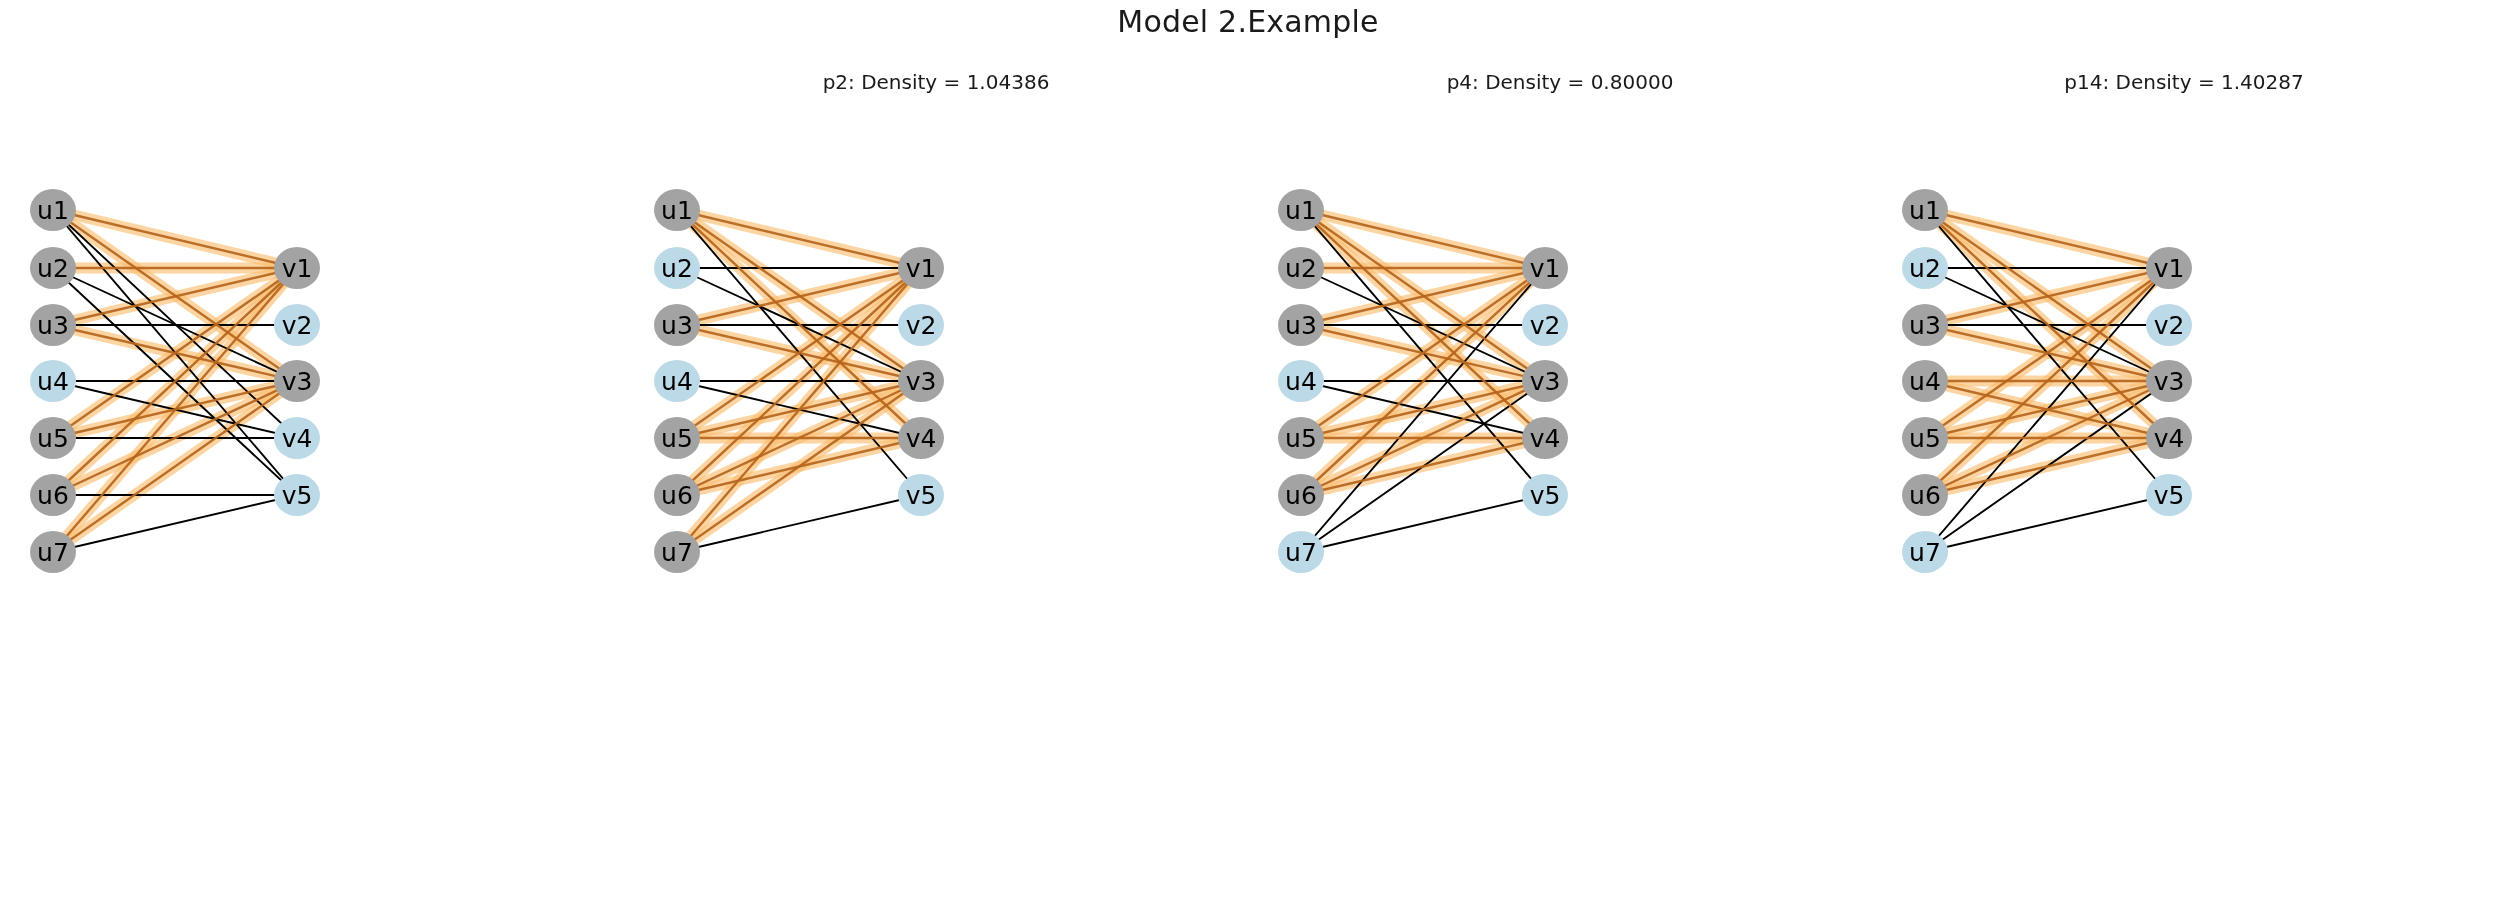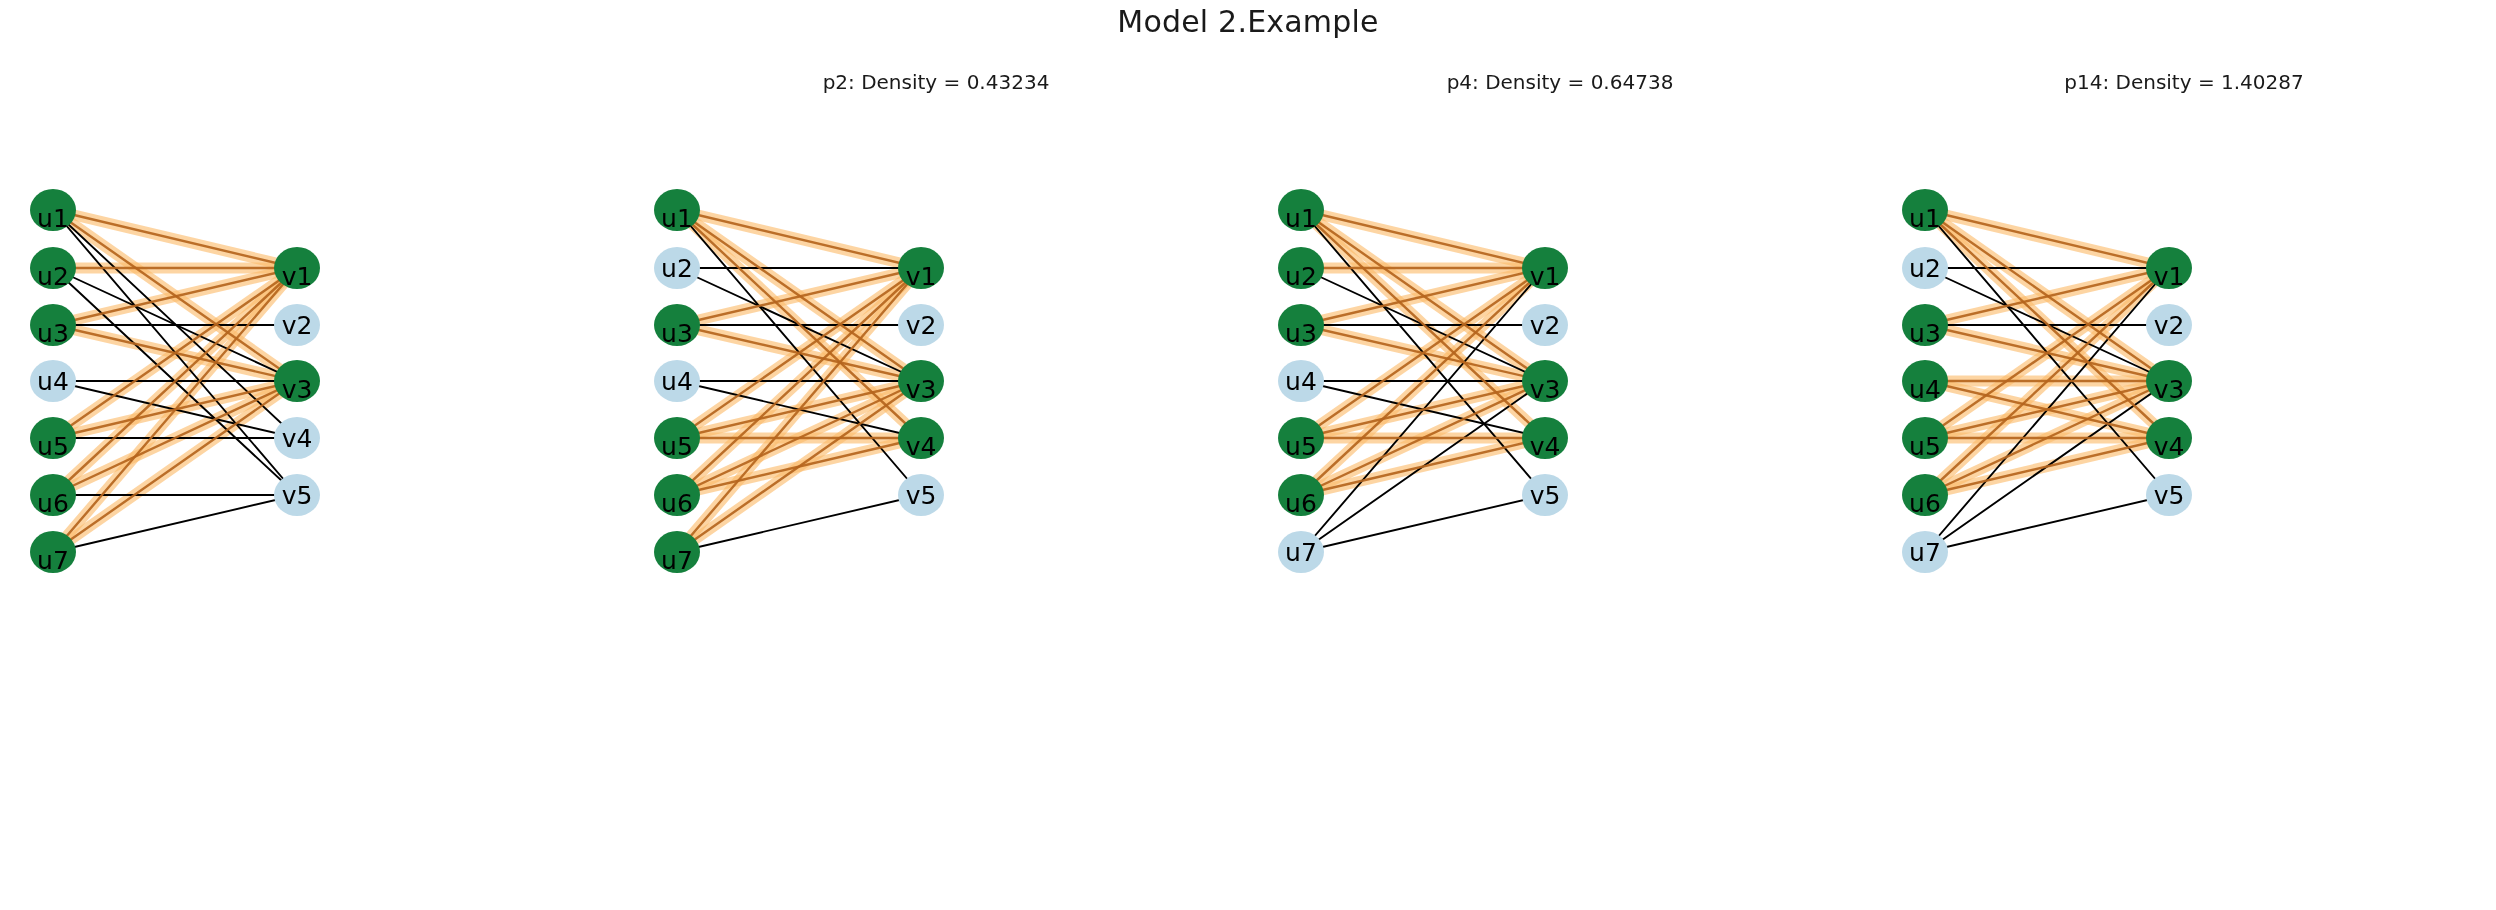--- a/index.html
+++ b/index.html
@@ -8,21 +8,21 @@
   #figtitle{position:absolute;top:4px;left:0;width:2496px;text-align:center;
             font-size:30px;color:#1a1a1a;font-weight:400;letter-spacing:.2px;}
   .panel{position:absolute;top:60px;height:840px;width:624px;}
   .panel-title{position:absolute;top:10px;left:0;width:624px;text-align:center;
                font-size:20px;color:#1a1a1a;font-weight:400;}
   .canvas{position:absolute;top:0;left:0;width:624px;height:840px;}
   .node{position:absolute;transform:translate(-50%,-50%);
         width:46px;height:42px;border-radius:50%;
         display:flex;align-items:center;justify-content:center;
         font-size:25px;color:#000;line-height:1;}
-  .node.orange{background:#15803d;align-items:flex-end;}
+  .node.orange{background:#a3a3a3;}
   .node.blue{background:#bcd9e8;}
   .node-label{pointer-events:none;}
 </style>
 </head>
 <body>
 
 <div id="stage">
   <div id="figtitle">Model 2.Example</div>
   <div id="panels">
       <div class="panel" style="left: 0px;">
@@ -91,21 +91,21 @@
           <span class="node-label">v3</span>
         </div>
         <div class="node blue" style="left: 297px; top: 378px;">
           <span class="node-label">v4</span>
         </div>
         <div class="node blue" style="left: 297px; top: 435px;">
           <span class="node-label">v5</span>
         </div>
       </div>
       <div class="panel" style="left: 624px;">
-        <div class="panel-title">p2: Density = 0.43234</div>
+        <div class="panel-title">p2: Density = 1.04386</div>
         <svg class="canvas" viewBox="0 0 624 840">
           <line x1="53" y1="150" x2="297" y2="208" stroke="#fbbc6a" stroke-width="11" stroke-opacity="0.62" stroke-linecap="round"></line>
           <line x1="53" y1="150" x2="297" y2="321" stroke="#fbbc6a" stroke-width="11" stroke-opacity="0.62" stroke-linecap="round"></line>
           <line x1="53" y1="150" x2="297" y2="378" stroke="#fbbc6a" stroke-width="11" stroke-opacity="0.62" stroke-linecap="round"></line>
           <line x1="53" y1="265" x2="297" y2="208" stroke="#fbbc6a" stroke-width="11" stroke-opacity="0.62" stroke-linecap="round"></line>
           <line x1="53" y1="265" x2="297" y2="321" stroke="#fbbc6a" stroke-width="11" stroke-opacity="0.62" stroke-linecap="round"></line>
           <line x1="53" y1="378" x2="297" y2="208" stroke="#fbbc6a" stroke-width="11" stroke-opacity="0.62" stroke-linecap="round"></line>
           <line x1="53" y1="378" x2="297" y2="321" stroke="#fbbc6a" stroke-width="11" stroke-opacity="0.62" stroke-linecap="round"></line>
           <line x1="53" y1="378" x2="297" y2="378" stroke="#fbbc6a" stroke-width="11" stroke-opacity="0.62" stroke-linecap="round"></line>
           <line x1="53" y1="435" x2="297" y2="208" stroke="#fbbc6a" stroke-width="11" stroke-opacity="0.62" stroke-linecap="round"></line>
@@ -165,21 +165,21 @@
           <span class="node-label">v3</span>
         </div>
         <div class="node orange" style="left: 297px; top: 378px;">
           <span class="node-label">v4</span>
         </div>
         <div class="node blue" style="left: 297px; top: 435px;">
           <span class="node-label">v5</span>
         </div>
       </div>
       <div class="panel" style="left: 1248px;">
-        <div class="panel-title">p4: Density = 0.64738</div>
+        <div class="panel-title">p4: Density = 0.80000</div>
         <svg class="canvas" viewBox="0 0 624 840">
           <line x1="53" y1="150" x2="297" y2="208" stroke="#fbbc6a" stroke-width="11" stroke-opacity="0.62" stroke-linecap="round"></line>
           <line x1="53" y1="150" x2="297" y2="321" stroke="#fbbc6a" stroke-width="11" stroke-opacity="0.62" stroke-linecap="round"></line>
           <line x1="53" y1="150" x2="297" y2="378" stroke="#fbbc6a" stroke-width="11" stroke-opacity="0.62" stroke-linecap="round"></line>
           <line x1="53" y1="208" x2="297" y2="208" stroke="#fbbc6a" stroke-width="11" stroke-opacity="0.62" stroke-linecap="round"></line>
           <line x1="53" y1="265" x2="297" y2="208" stroke="#fbbc6a" stroke-width="11" stroke-opacity="0.62" stroke-linecap="round"></line>
           <line x1="53" y1="265" x2="297" y2="321" stroke="#fbbc6a" stroke-width="11" stroke-opacity="0.62" stroke-linecap="round"></line>
           <line x1="53" y1="378" x2="297" y2="208" stroke="#fbbc6a" stroke-width="11" stroke-opacity="0.62" stroke-linecap="round"></line>
           <line x1="53" y1="378" x2="297" y2="321" stroke="#fbbc6a" stroke-width="11" stroke-opacity="0.62" stroke-linecap="round"></line>
           <line x1="53" y1="378" x2="297" y2="378" stroke="#fbbc6a" stroke-width="11" stroke-opacity="0.62" stroke-linecap="round"></line>

